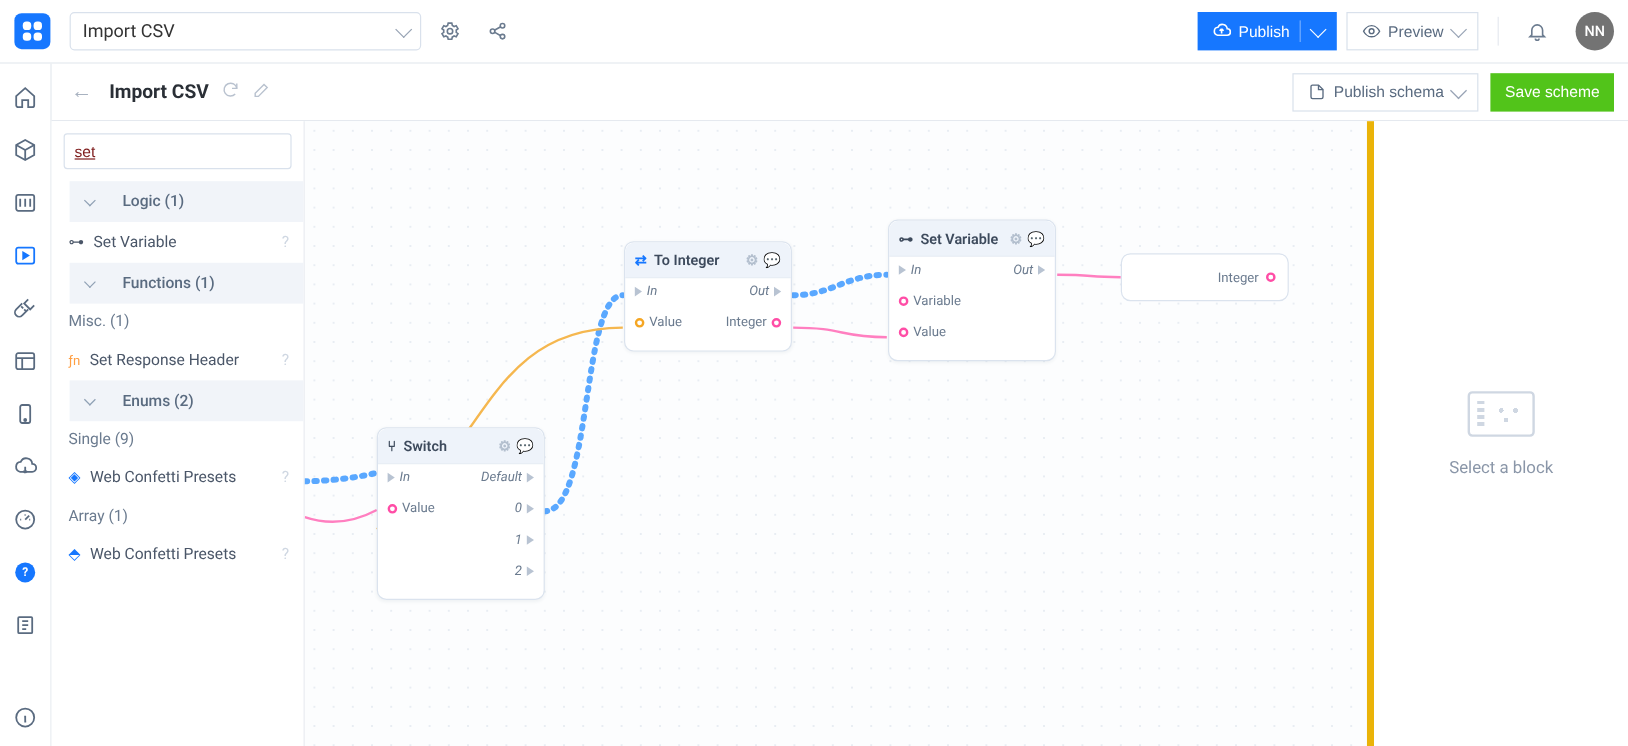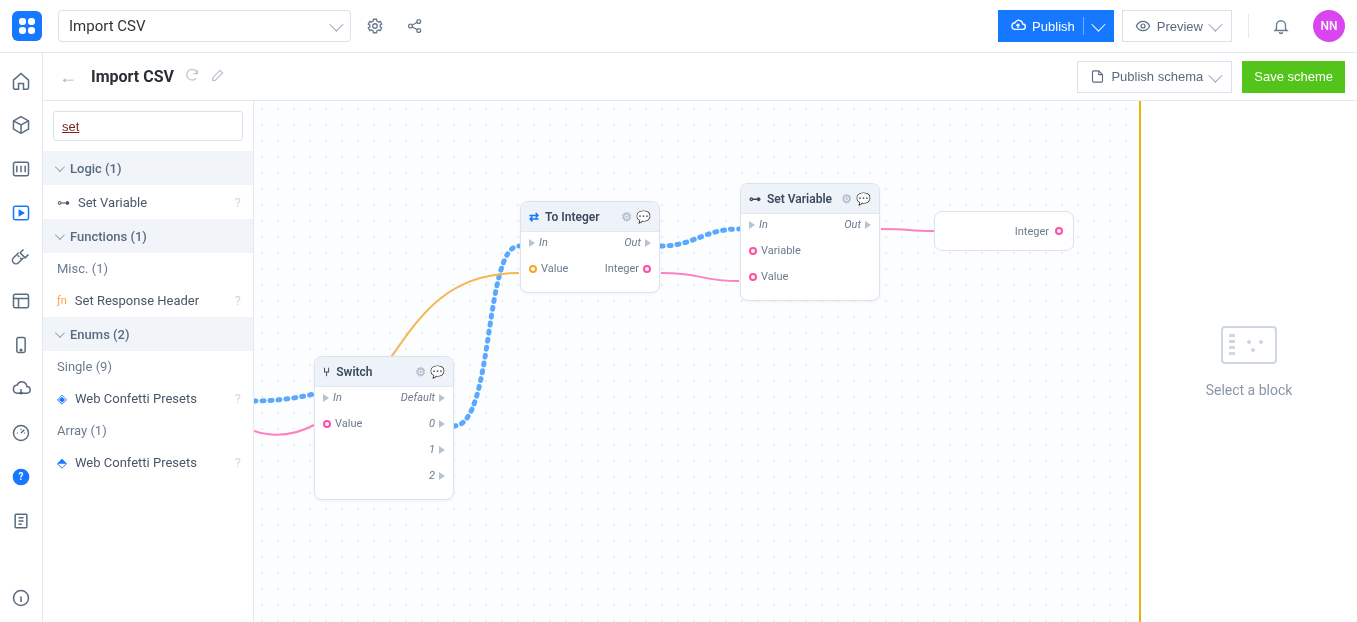--- a/index.html
+++ b/index.html
@@ -10,54 +10,54 @@
   .logo-dots { display: grid; grid-template-columns: 1fr 1fr; gap: 2px; }
   .logo-dots span { width: 7px; height: 7px; background: #fff; border-radius: 3px; }
   .project-select { flex: 0 0 293px; height: 32px; border: 1px solid #d9e1ec; border-radius: 4px; display: flex; align-items: center; padding: 0 10px; color: #333; font-size: 15px; justify-content: space-between; }
   .chev { width: 10px; height: 10px; border-right: 1.5px solid #97a3b4; border-bottom: 1.5px solid #97a3b4; transform: rotate(45deg) translateY(-2px); }
   .icon-btn { width: 32px; height: 32px; display: flex; align-items: center; justify-content: center; color: #6b7b8f; cursor: pointer; border-radius: 4px; }
   .spacer { flex: 1; }
   .btn { height: 32px; border-radius: 0; display: inline-flex; align-items: center; gap: 6px; padding: 0 12px; cursor: pointer; font-size: 13px; border: none; }
   .btn-primary { background: #1677ff; color: #fff; }
   .btn-primary .chev { border-color: #fff; }
   .btn-outline { background: #fff; border: 1px solid #d9e1ec; color: #5a6b80; }
-  .avatar { width: 32px; height: 32px; border-radius: 50%; background: #d946ef; color: #fff; display: flex; align-items: center; justify-content: center; font-size: 12px; font-weight: 500; margin-left: 8px; }
+  .avatar { width: 32px; height: 32px; border-radius: 50%; background: #737373; color: #fff; display: flex; align-items: center; justify-content: center; font-size: 12px; font-weight: 500; margin-left: 8px; }
   .main { flex: 1; display: flex; min-height: 0; }
   .iconrail { width: 43px; border-right: 1px solid #e5e9ef; display: flex; flex-direction: column; align-items: center; padding-top: 16px; gap: 20px; }
   .rail-icon { width: 24px; height: 24px; display: flex; align-items: center; justify-content: center; color: #5a6b80; cursor: pointer; border-radius: 4px; }
   .rail-icon.active { color: #1677ff; }
   .rail-icon svg { width: 20px; height: 20px; }
   .workspace { flex: 1; display: flex; flex-direction: column; min-width: 0; }
   .subheader { height: 48px; border-bottom: 1px solid #e5e9ef; display: flex; align-items: center; padding: 0 12px; gap: 10px; }
   .back-arrow { color: #a8b2c0; font-size: 18px; padding: 0 4px; cursor: pointer; }
   .page-title { font-weight: 700; font-size: 16px; color: #2a2f36; }
   .sub-icon { color: #b9c2cf; cursor: pointer; }
   .btn-green { background: #52c41a; color: #fff; }
   .content { flex: 1; display: flex; min-height: 0; position: relative; }
   .palette { width: 211px; border-right: 1px solid #e5e9ef; background: #fff; overflow: auto; }
   .search-wrap { padding: 10px; }
   .search-input { width: 100%; height: 30px; border: 1px solid #d9e1ec; border-radius: 3px; padding: 0 8px; font-size: 13px; color: #7f1d1d; outline: none; text-decoration: underline; }
-  .cat { background: #f1f4f9; height: 34px; display: flex; align-items: center; padding: 0 12px; gap: 8px; font-size: 13px; color: #5a6b80; font-weight: 500; }
+  .cat { background: #f1f4f9; height: 34px; display: flex; align-items: center; padding: 0 12px; gap: 25px; font-size: 13px; color: #5a6b80; font-weight: 500; margin-left: 15px; }
   .subcat { height: 30px; display: flex; align-items: center; padding: 0 12px 0 14px; font-size: 13px; color: #6b7b8f; }
   .pitem { height: 34px; display: flex; align-items: center; padding: 0 12px 0 14px; gap: 8px; font-size: 13px; color: #4a5668; justify-content: space-between; }
   .pitem-left { display: flex; align-items: center; gap: 8px; }
   .pitem .hint { color: #cfd7e2; }
   .chev-sm { width: 7px; height: 7px; border-right: 1.5px solid #8fa0b4; border-bottom: 1.5px solid #8fa0b4; transform: rotate(45deg) translateY(-2px); }
   .canvas { flex: 1; position: relative; background-image: radial-gradient(circle, #e8edf3 1px, transparent 1px); background-size: 16px 16px; background-color: #fcfdfe; overflow: hidden; }
   .node { position: absolute; width: 140px; background: #fff; border: 1px solid #dbe3ee; border-radius: 8px; box-shadow: 0 1px 3px rgba(40,60,90,0.06); }
   .node-head { height: 30px; background: #eef3fa; border-bottom: 1px solid #e1e8f1; border-radius: 8px 8px 0 0; display: flex; align-items: center; padding: 0 8px; gap: 6px; font-size: 12px; font-weight: 600; color: #3d4a5c; }
   .node-head .head-icons { margin-left: auto; display: flex; gap: 4px; color: #b3bfce; }
   .node-body { padding: 4px 0; }
   .nrow { height: 26px; display: flex; align-items: flex-start; justify-content: space-between; padding: 0 8px; font-size: 11px; color: #6b7b8f; }
   .nrow .r { display: flex; align-items: center; gap: 4px; }
   .port-tri { width:0; height:0; border-top:4px solid transparent; border-bottom:4px solid transparent; border-left:6px solid #b8c3d2; }
   .port-circ { width: 8px; height: 8px; border: 2px solid #ff4da6; border-radius: 50%; }
   .port-circ.y { border-color: #f5a623; }
   .node-result { background: #fff; border: 1px solid #dbe3ee; border-radius: 8px; position: absolute; width: 140px; height: 40px; display: flex; align-items: center; justify-content: flex-end; padding: 0 10px; gap: 6px; font-size: 11px; color: #6b7b8f; }
-  .inspector { width: 218px; border-left: 2px solid #eab308; background: #fff; display: flex; flex-direction: column; align-items: center; justify-content: center; color: #8a96a8; font-size: 14px; }
+  .inspector { width: 218px; border-left: 6px solid #eab308; background: #fff; display: flex; flex-direction: column; align-items: center; justify-content: center; color: #8a96a8; font-size: 14px; }
   .inspector .ph-icon { width: 56px; height: 38px; border: 2px solid #cfd7e2; border-radius: 4px; margin-bottom: 18px; position: relative; }
   .inspector .ph-icon::before { content:""; position:absolute; left:6px; top:6px; bottom:6px; width:6px; background: repeating-linear-gradient(#cfd7e2 0 3px, transparent 3px 6px); }
   .inspector .ph-icon::after { content:""; position:absolute; right:8px; top:8px; width:24px; height:20px; background: radial-gradient(circle at 6px 6px,#cfd7e2 2px,transparent 2px), radial-gradient(circle at 18px 6px,#cfd7e2 2px,transparent 2px), radial-gradient(circle at 10px 14px,#cfd7e2 2px,transparent 2px); }
   svg.edge { position: absolute; top:0; left:0; pointer-events: none; overflow: visible; }
   .divider-v { width:1px; height:24px; background:#e5e9ef; margin: 0 8px; }
   .ital { font-style: italic; }
 </style>
 </head>
 <body>
 

